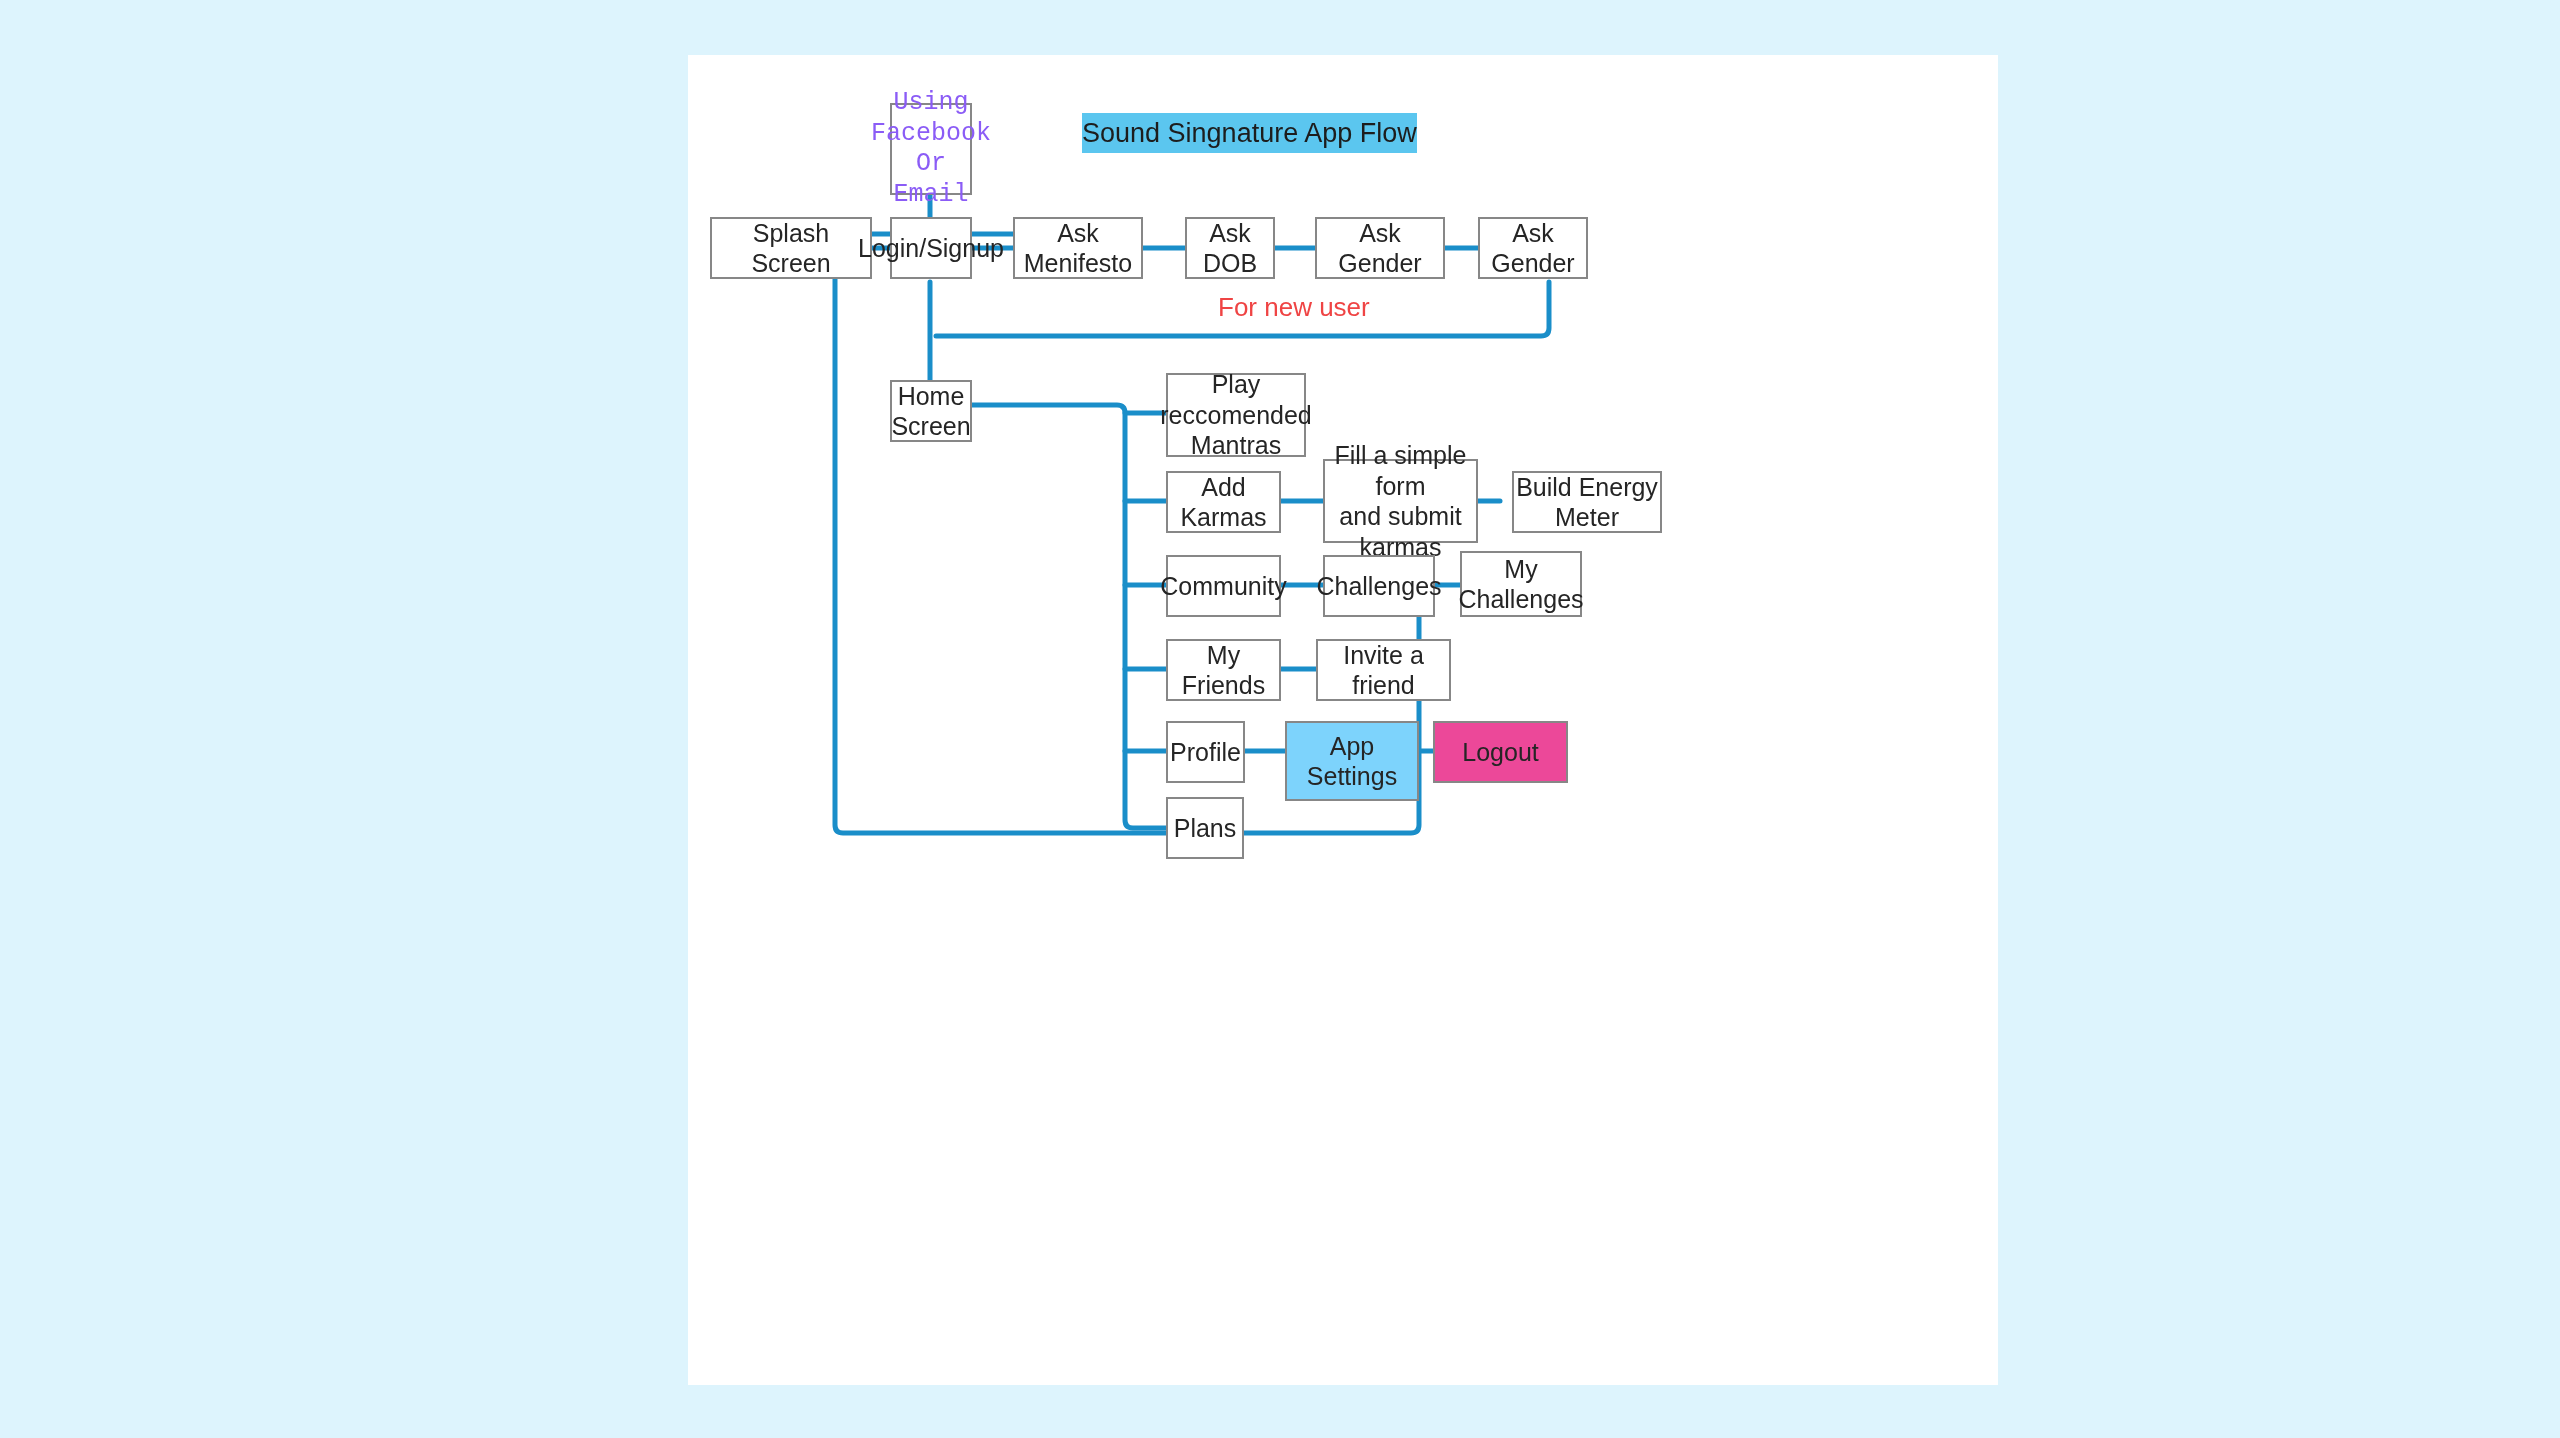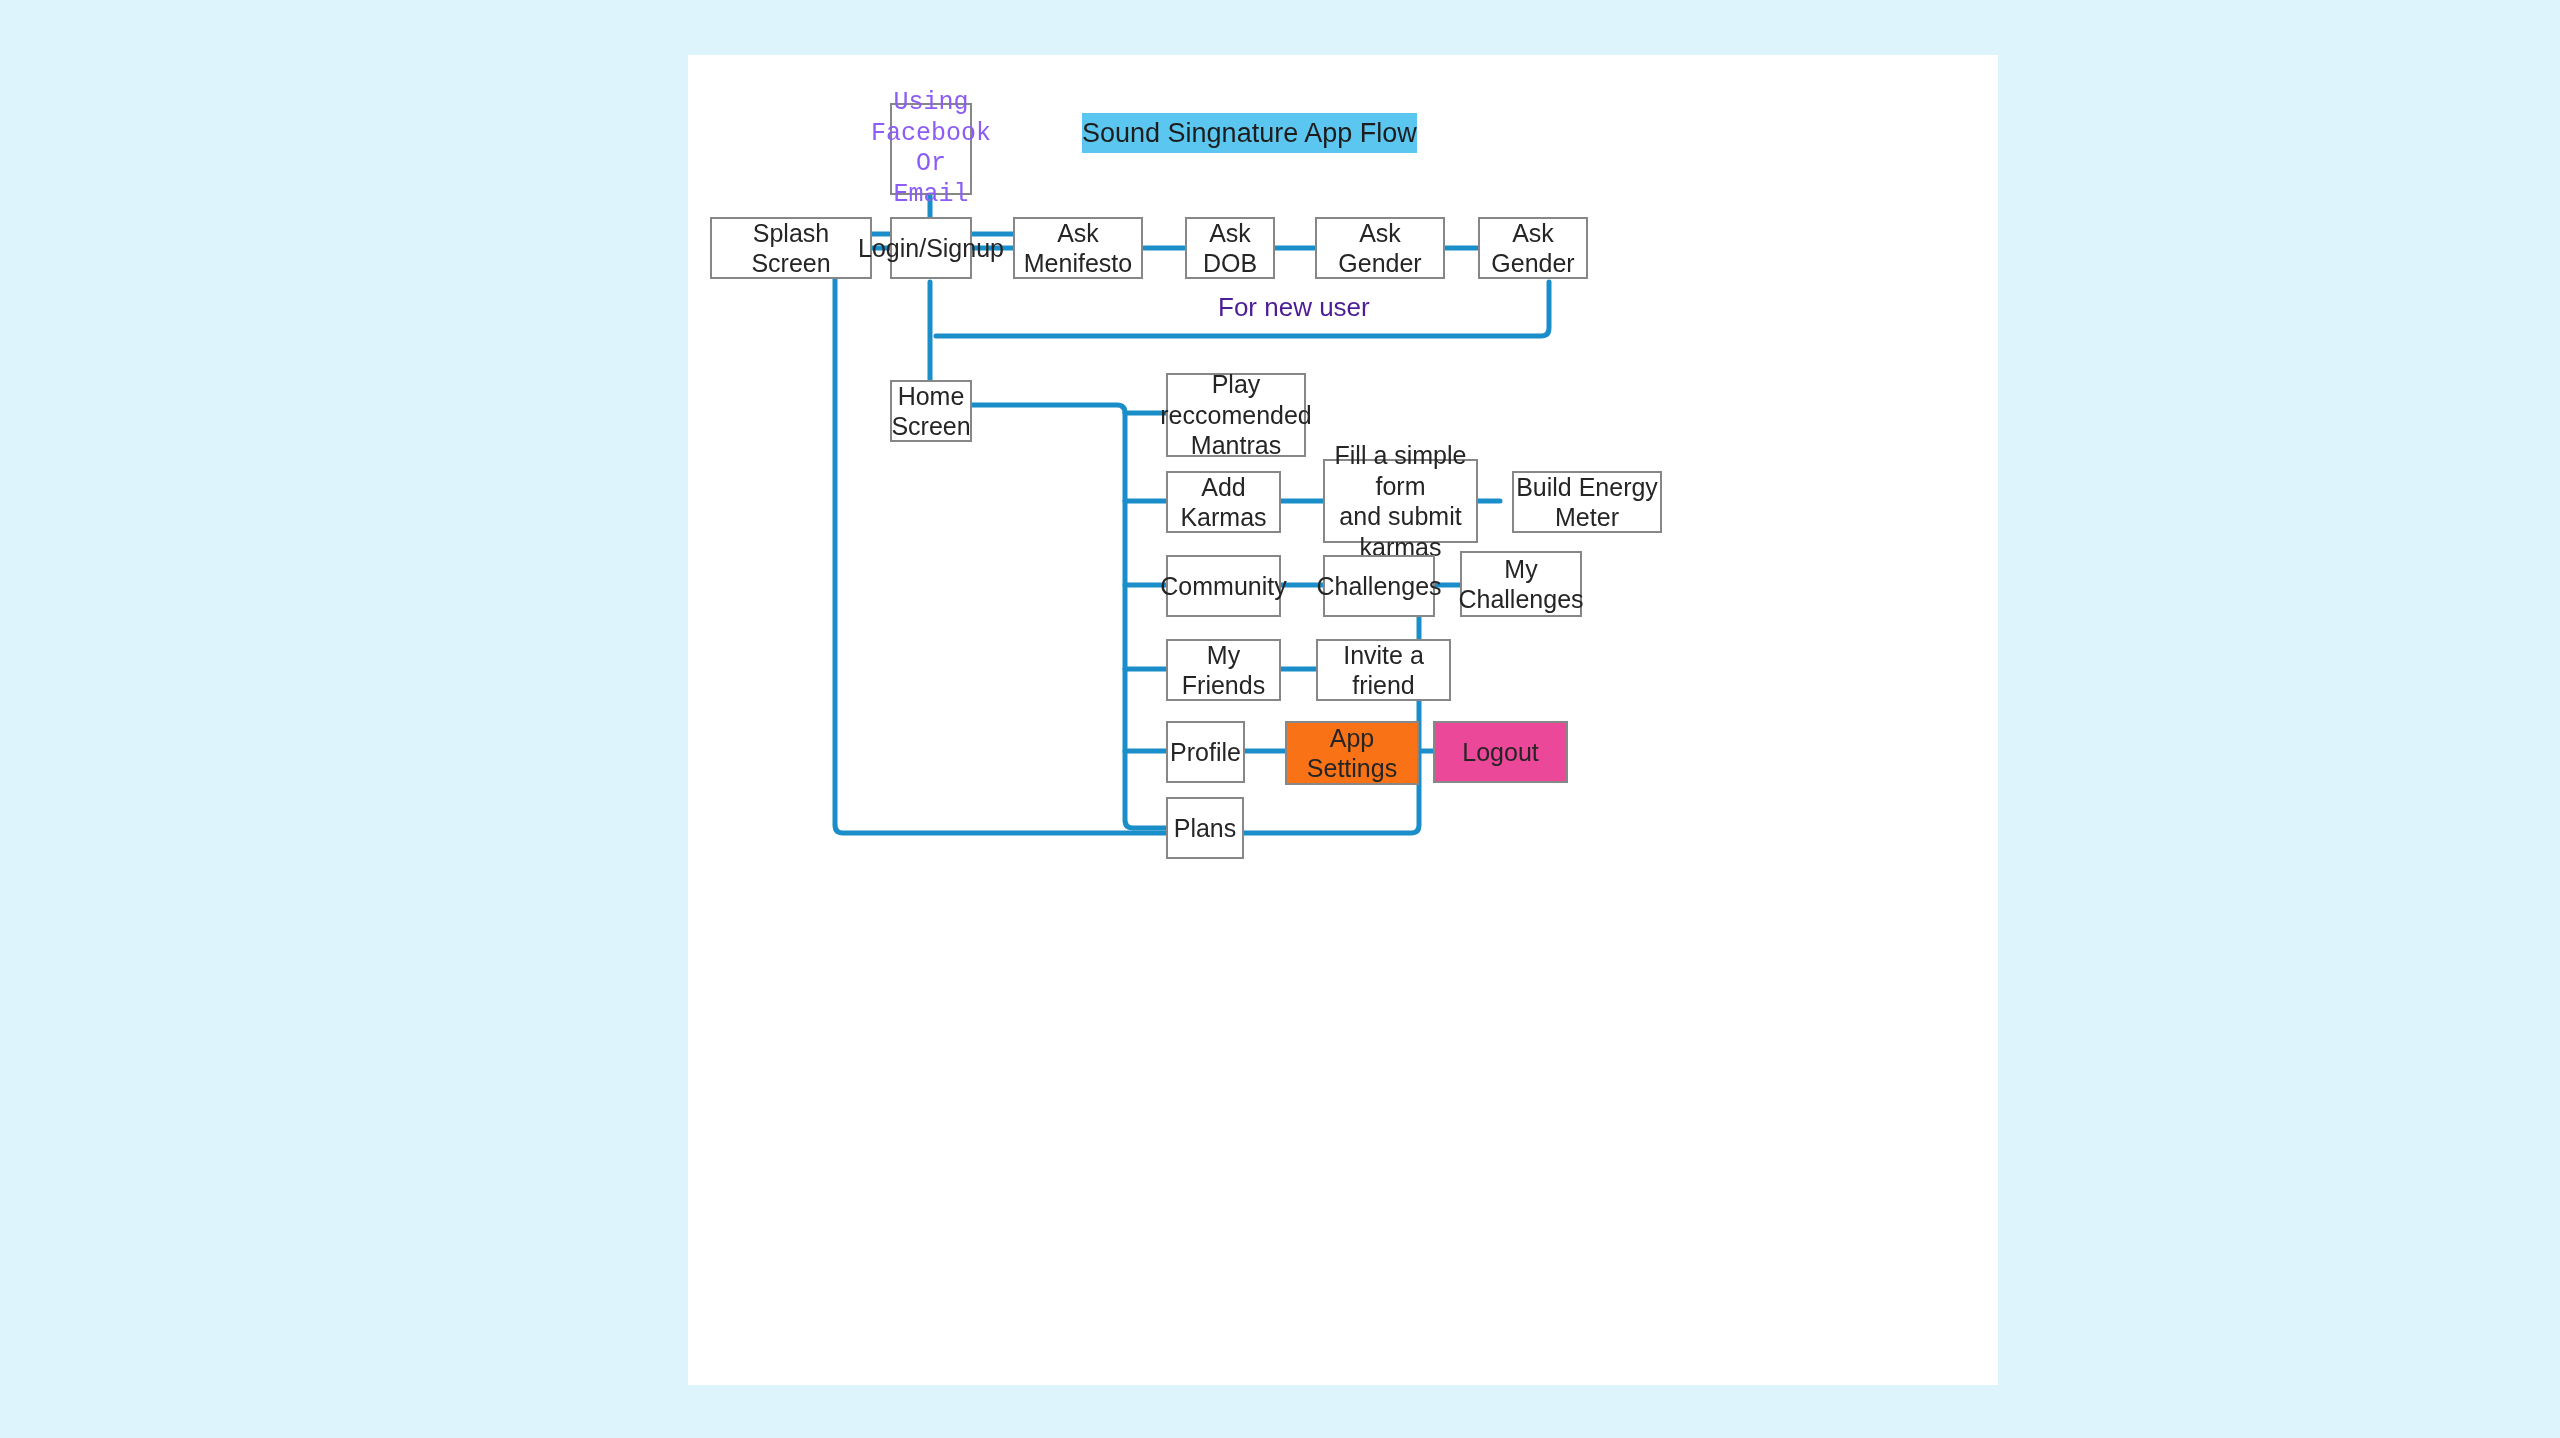--- a/index.html
+++ b/index.html
@@ -55,21 +55,21 @@
     align-items: center;
     justify-content: center;
     font-size: 27px;
     color: #1d1d1d;
     z-index: 3;
     font-family: "Liberation Sans", sans-serif;
   }
   .edge-label {
     position: absolute;
     font-size: 26px;
-    color: #4c1d95;
+    color: #ef4444;
     z-index: 3;
     white-space: nowrap;
     font-family: "Liberation Sans", sans-serif;
   }
 </style>
 </head>
 <body>
 
 <div id="stage" style="background: rgb(221, 244, 253);">
   <div id="canvas" style="background: rgb(255, 255, 255);">
@@ -167,20 +167,20 @@
 
     <div class="node" style="left: 772px; top: 496px; width: 122px; height: 66px; border-color: rgb(135, 135, 135); background: rgb(255, 255, 255); color: rgb(37, 37, 37);">My
 Challenges</div>
 
     <div class="node" style="left: 478px; top: 584px; width: 115px; height: 62px; border-color: rgb(135, 135, 135); background: rgb(255, 255, 255); color: rgb(37, 37, 37);">My Friends</div>
 
     <div class="node" style="left: 628px; top: 584px; width: 135px; height: 62px; border-color: rgb(135, 135, 135); background: rgb(255, 255, 255); color: rgb(37, 37, 37);">Invite a friend</div>
 
     <div class="node" style="left: 478px; top: 666px; width: 79px; height: 62px; border-color: rgb(135, 135, 135); background: rgb(255, 255, 255); color: rgb(37, 37, 37);">Profile</div>
 
-    <div class="node" style="left: 597px; top: 666px; width: 134px; height: 64px; border-color: rgb(135, 135, 135); background: #f97316; color: rgb(37, 37, 37);">App Settings</div>
+    <div class="node" style="left: 597px; top: 666px; width: 134px; height: 80px; border-color: rgb(135, 135, 135); background: #7dd3fc; color: rgb(37, 37, 37);">App Settings</div>
 
     <div class="node" style="left: 745px; top: 666px; width: 135px; height: 62px; border-color: rgb(135, 135, 135); background: #ec4899; color: rgb(37, 37, 37);">Logout</div>
 
     <div class="node" style="left: 478px; top: 742px; width: 78px; height: 62px; border-color: rgb(135, 135, 135); background: rgb(255, 255, 255); color: rgb(37, 37, 37);">Plans</div>
 
   </div>
 </div>
 
 </body></html>

